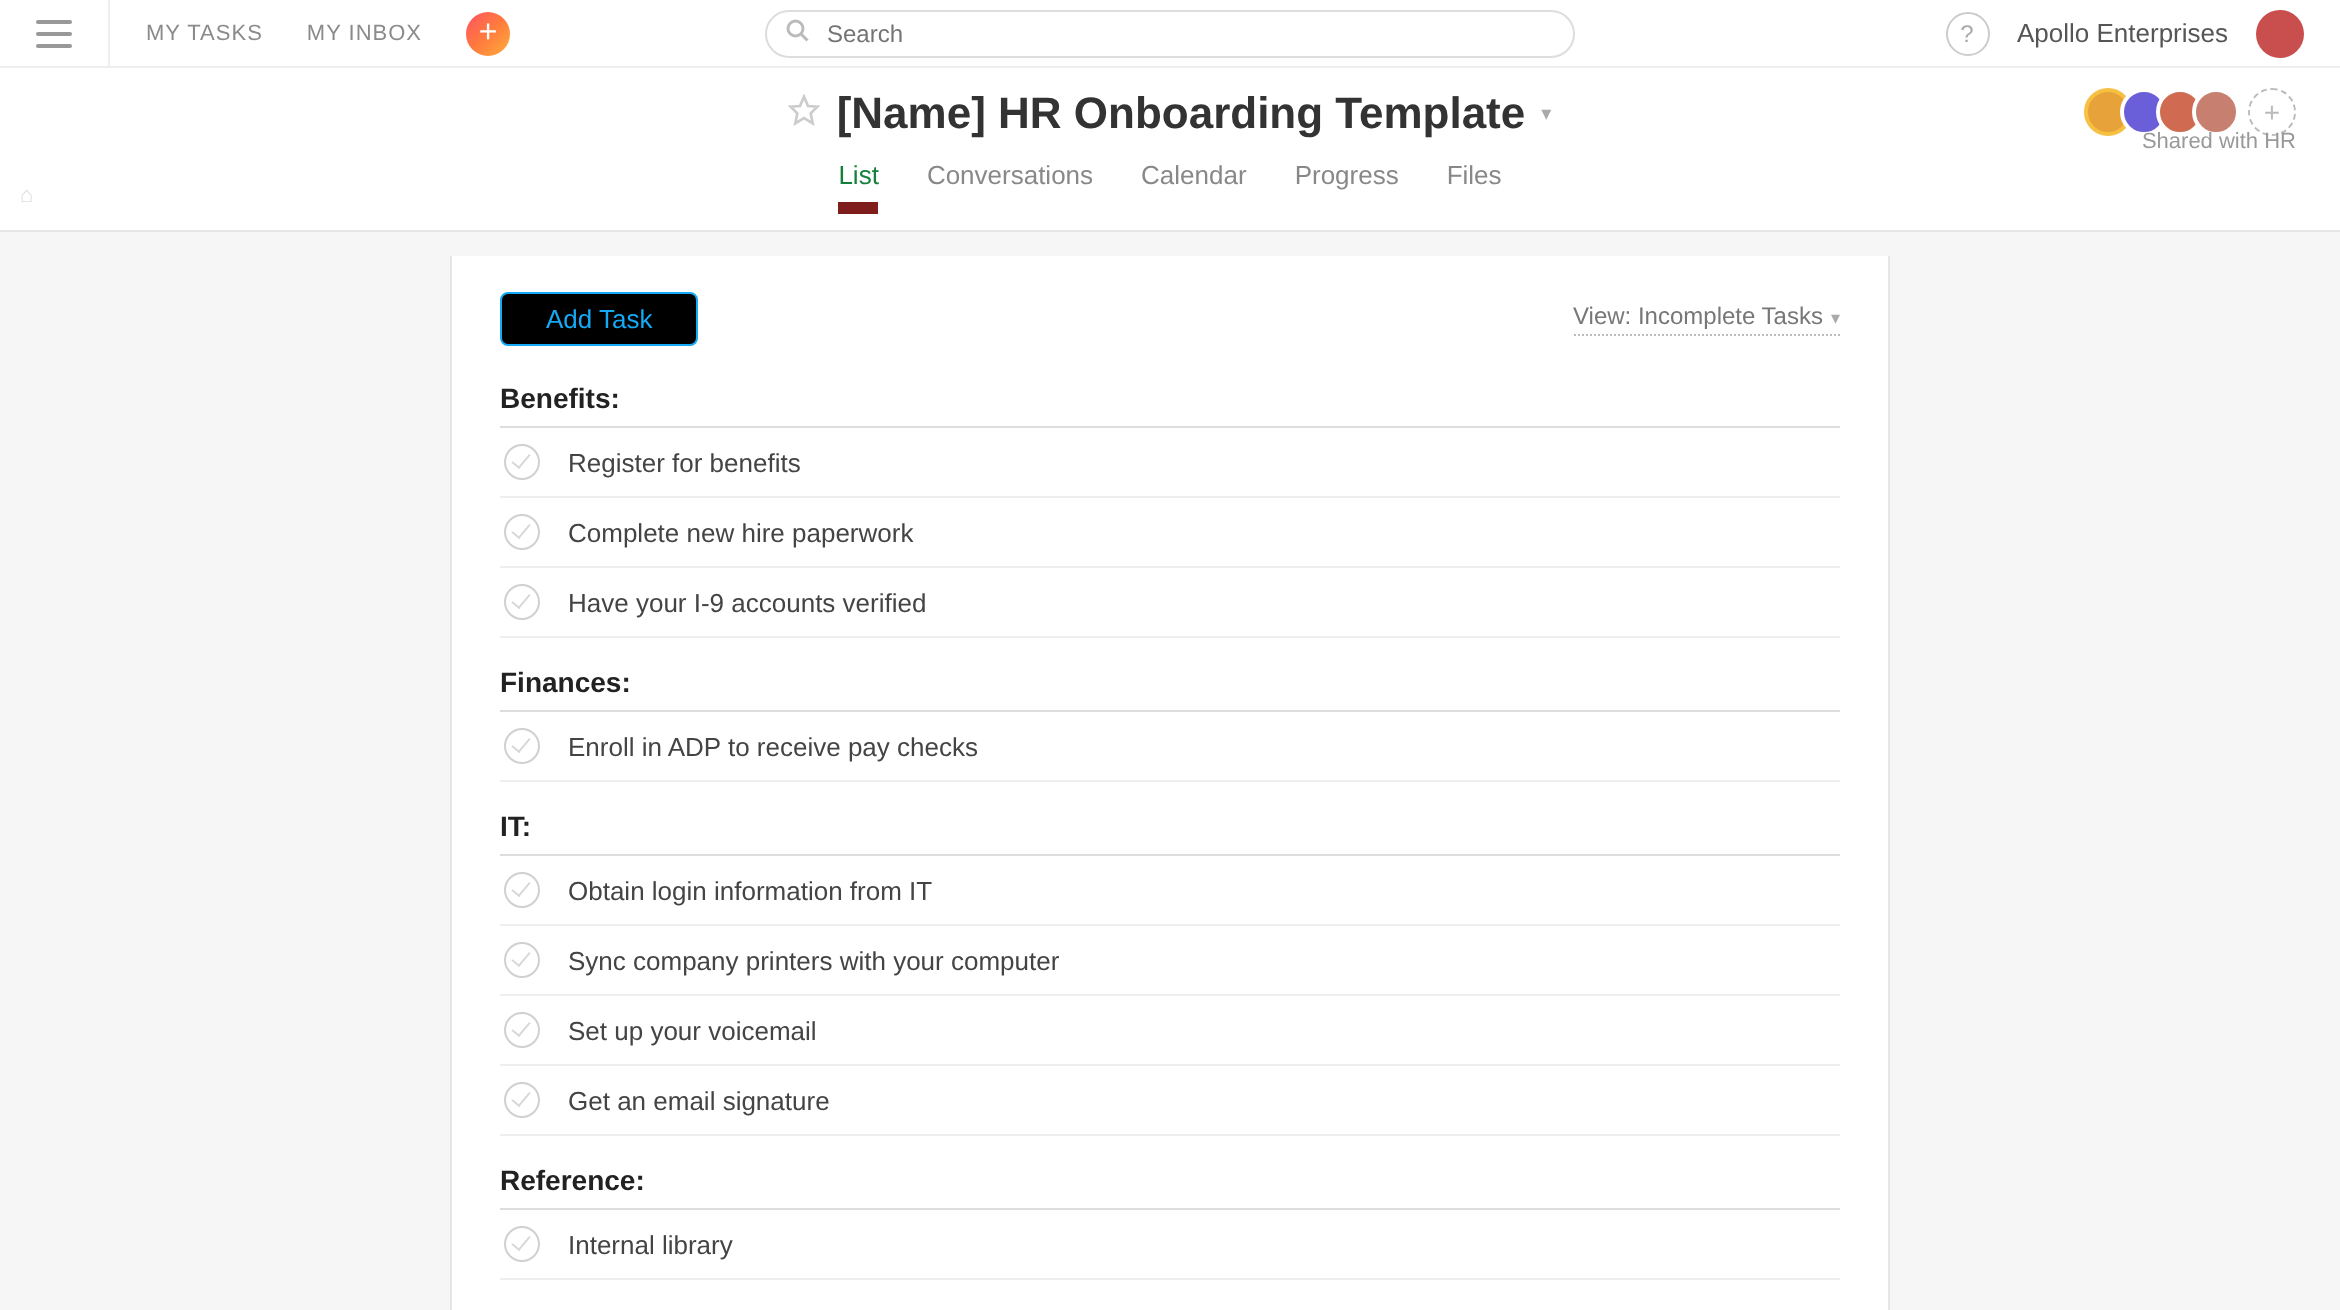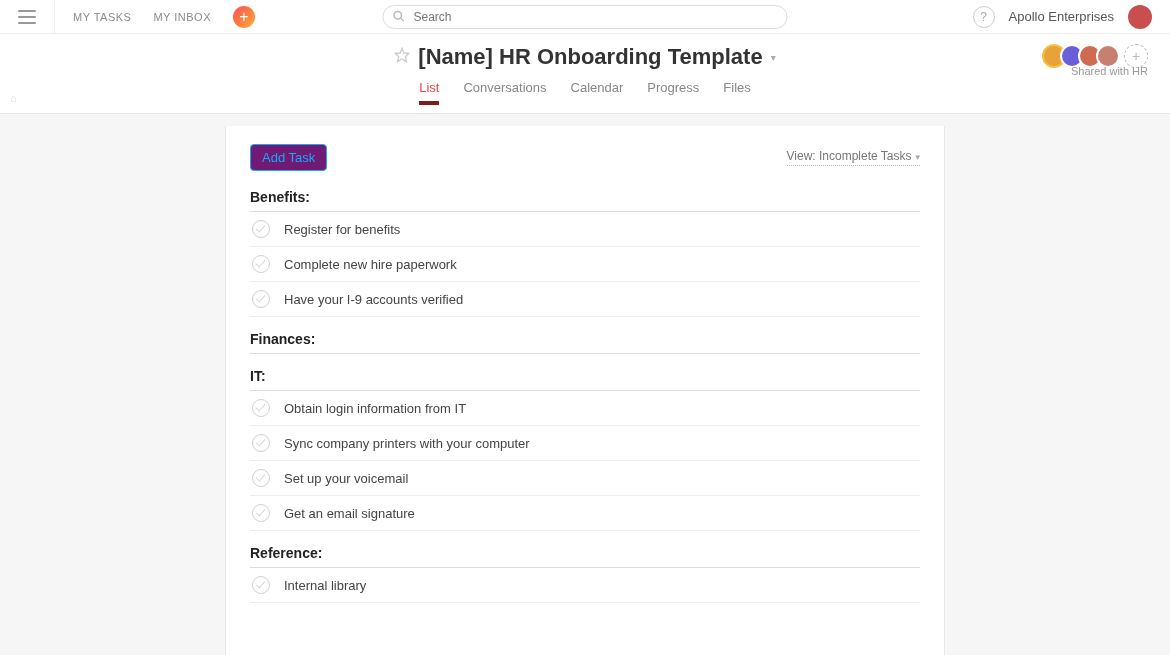--- a/index.html
+++ b/index.html
@@ -22,36 +22,36 @@
 .avatar-large { width:24px; height:24px; border-radius:50%; background:#c94f4f; cursor:pointer; }
 
 .project-header { background:#fff; border-bottom:1px solid #e6e6e6; position:relative; padding-top:8px; }
 .title-row { display:flex; align-items:center; justify-content:center; gap:8px; margin-top:2px; }
 .star { color:#ccc; cursor:pointer; }
 .proj-title { font-size:22px; font-weight:600; color:#333; }
 .title-caret { color:#aaa; font-size:10px; cursor:pointer; }
 
 .tabs { display:flex; justify-content:center; gap:24px; margin-top:10px; padding-bottom:8px; }
 .tab { font-size:13px; color:#888; cursor:pointer; padding-bottom:6px; }
-.tab.active { color:#ef4444; border-bottom:4px solid #7f1d1d; }
+.tab.active { color:#15803d; border-bottom:6px solid #7f1d1d; }
 
 .members { position:absolute; right:22px; top:10px; display:flex; align-items:center; }
 .mem { width:24px; height:24px; border-radius:50%; border:2px solid #fff; margin-left:-6px; cursor:pointer; }
 .mem1 { background:#e8a23a; border-color:#f6c143; }
 .mem2 { background:#6a5fd9; }
 .mem3 { background:#d06a50; }
 .mem4 { background:#c77f6f; }
 .mem-add { width:24px; height:24px; border-radius:50%; border:1px dashed #bbb; background:#fff; display:flex; align-items:center; justify-content:center; color:#bbb; font-size:14px; margin-left:4px; cursor:pointer; }
 .shared { position:absolute; right:22px; top:31px; font-size:11px; color:#999; cursor:pointer; }
 
 .home-indicator { position:absolute; left:10px; top:58px; color:#ddd; font-size:11px; }
 
 .board { width:720px; margin:12px auto 0; background:#fff; border:1px solid #e6e6e6; border-top:none; padding:18px 24px 40px; height:560px; overflow:hidden; }
 .board-top { display:flex; align-items:center; justify-content:space-between; margin-bottom:18px; }
-.add-task-btn { border:1px solid #14aaf5; color:#14aaf5; background:#701a75; font-size:13px; padding:5px 11px; border-radius:4px; cursor:pointer; }
+.add-task-btn { border:1px solid #14aaf5; color:#14aaf5; background:#000000; font-size:13px; padding:5px 22px; border-radius:4px; cursor:pointer; }
 .view-sel { font-size:12px; color:#777; border-bottom:1px dotted #bbb; padding-bottom:2px; cursor:pointer; }
 .view-sel .caret { font-size:9px; color:#aaa; margin-left:4px; }
 
 .section-title { font-size:14px; font-weight:700; color:#222; border-bottom:1px solid #ddd; padding-bottom:6px; margin-top:14px; }
 .section-title:first-of-type { margin-top:6px; }
 
 .task-row { display:flex; align-items:center; gap:14px; padding:8px 2px; border-bottom:1px solid #eee; cursor:pointer; }
 .check { width:18px; height:18px; border-radius:50%; border:1.5px solid #d0d0d0; flex-shrink:0; position:relative; }
 .check::after { content:""; position:absolute; left:5px; top:2px; width:4px; height:8px; border:solid #d8d8d8; border-width:0 1.5px 1.5px 0; transform:rotate(40deg); }
 .task-text { font-size:13px; color:#444; }
@@ -130,20 +130,24 @@
       </div>
       <div class="task-row">
         <div class="check"></div>
         <div class="task-text">Complete new hire paperwork</div>
       </div>
       <div class="task-row">
         <div class="check"></div>
         <div class="task-text">Have your I-9 accounts verified</div>
       </div>
       <div class="section-title">Finances:</div>
+      <div class="task-row">
+        <div class="check"></div>
+        <div class="task-text">Enroll in ADP to receive pay checks</div>
+      </div>
       <div class="section-title">IT:</div>
       <div class="task-row">
         <div class="check"></div>
         <div class="task-text">Obtain login information from IT</div>
       </div>
       <div class="task-row">
         <div class="check"></div>
         <div class="task-text">Sync company printers with your computer</div>
       </div>
       <div class="task-row">

